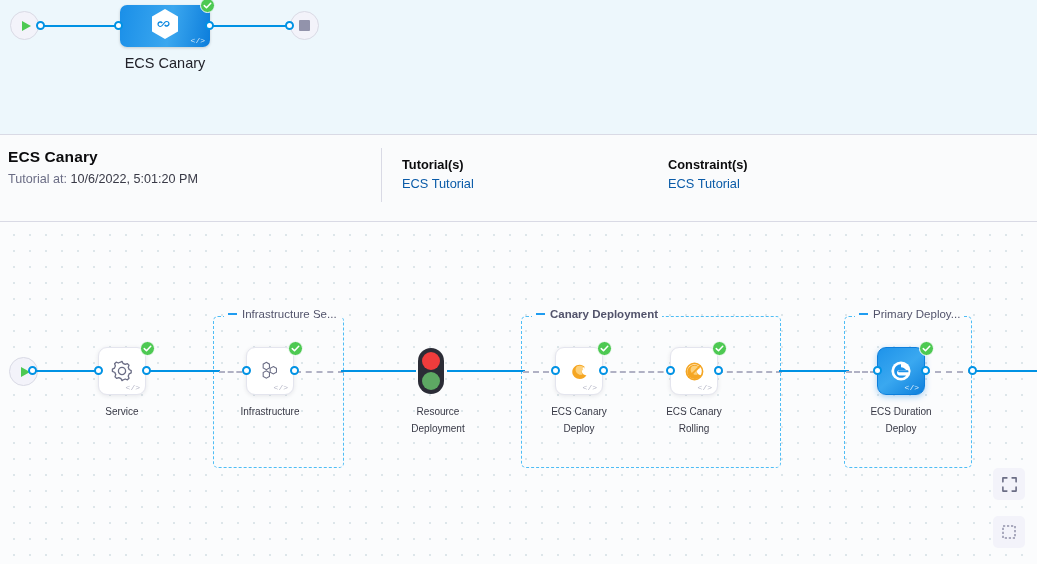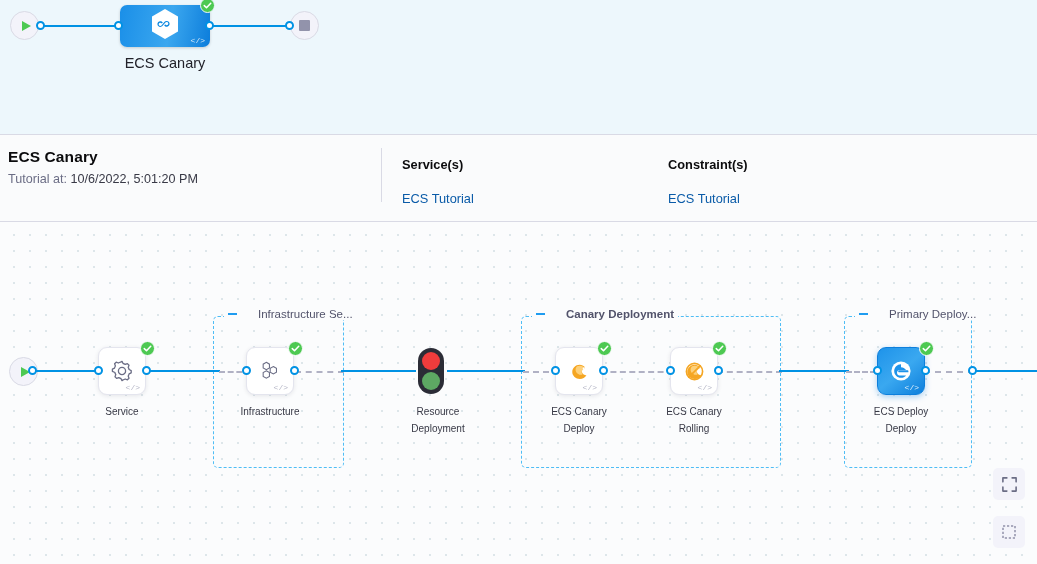--- a/index.html
+++ b/index.html
@@ -89,21 +89,21 @@
   }
   .detail-duration .lbl { color: #6b6d85; }
   .vdiv {
     position: absolute; left: 381px; top: 13px;
     width: 1px; height: 54px; background: #d9dae5;
   }
   .meta-col { position: absolute; top: 22px; }
   .meta-col.svc { left: 402px; }
   .meta-col.env { left: 668px; }
   .meta-label { font-size: 12.8px; font-weight: bold; color: #0b0b0d; }
-  .meta-link { margin-top: 19px; font-size: 12.8px; color: #0a5ba8; cursor: pointer; }
+  .meta-link { margin-top: 4px; font-size: 12.8px; color: #0a5ba8; cursor: pointer; }
 
   
   .canvas {
     position: relative;
     width: 1037px; height: 342px;
     background-color: #fbfcfd;
     background-image: radial-gradient(#dde6ea 1.1px, transparent 1.2px);
     background-size: 16px 16px;
     background-position: 6px 5px;
     overflow: hidden;
@@ -113,21 +113,21 @@
   .group-box {
     position: absolute;
     border: 1.3px dashed #4ebdf5;
     border-radius: 5px;
     background: rgba(255,255,255,0);
   }
   .group-label {
     position: absolute; top: -9px; left: 10px;
     background: #fbfcfd; padding: 0 4px;
     font-size: 11.5px; color: #52536b;
-    display: flex; align-items: center; gap: 21px;
+    display: flex; align-items: center; gap: 5px;
     white-space: nowrap;
   }
   .collapse-dash { display: inline-block; width: 9px; height: 2px; background: #1f9cf0; }
 
   
   .conn-solid { position: absolute; height: 2.2px; background: #0092e4; z-index: 2; }
   .conn-dash {
     position: absolute; height: 0; border-top: 2px dashed #b0b1c4; z-index: 2;
   }
 
@@ -222,21 +222,21 @@
     <span>10/6/2022, 5:01:20 PM</span>
   </div>
   <div class="detail-duration">
     <span class="lbl">Duration:</span>
     <span>9m 36s</span>
   </div>
 
   <div class="vdiv"></div>
 
   <div class="meta-col svc">
-    <div class="meta-label">Service(s)</div>
+    <div class="meta-label">Tutorial(s)</div>
     <div class="meta-link">ECS Tutorial</div>
   </div>
 
   <div class="meta-col env">
     <div class="meta-label">Constraint(s)</div>
     <div class="meta-link">ECS Tutorial</div>
   </div>
 </div>
 
 <div class="canvas">
@@ -373,21 +373,21 @@
     <span class="code-mark">&lt;/&gt;</span>
   </div>
   <div class="check-badge" style="left:919px; top:119px; border-color:#fbfcfd;">
     <svg width="9" height="9" viewBox="0 0 10 10">
         <path d="M1.4 5.1 L3.9 7.5 L8.6 2.5" stroke="#ffffff" stroke-width="1.7" fill="none" stroke-linecap="round" stroke-linejoin="round"></path>
       </svg>
   </div>
   <div class="port" style="left:873px; top:144px;"></div>
   <div class="port" style="left:921px; top:144px;"></div>
   <div class="node-label" style="left:841px; top:182px;">
-    <span>ECS Deploy</span><br>
+    <span>ECS Duration</span><br>
     <span>Deploy</span>
   </div>
 
   <div class="port" style="left:968px; top:144px;"></div>
 
   <div class="tool-btn tool-fit">
     <svg width="17" height="17" viewBox="0 0 18 18">
       <path d="M2 6.2V2h4.2M11.8 2H16v4.2M16 11.8V16h-4.2M6.2 16H2v-4.2" fill="none" stroke="#6b6d85" stroke-width="1.7" stroke-linecap="round" stroke-linejoin="round"></path>
     </svg>
   </div>

